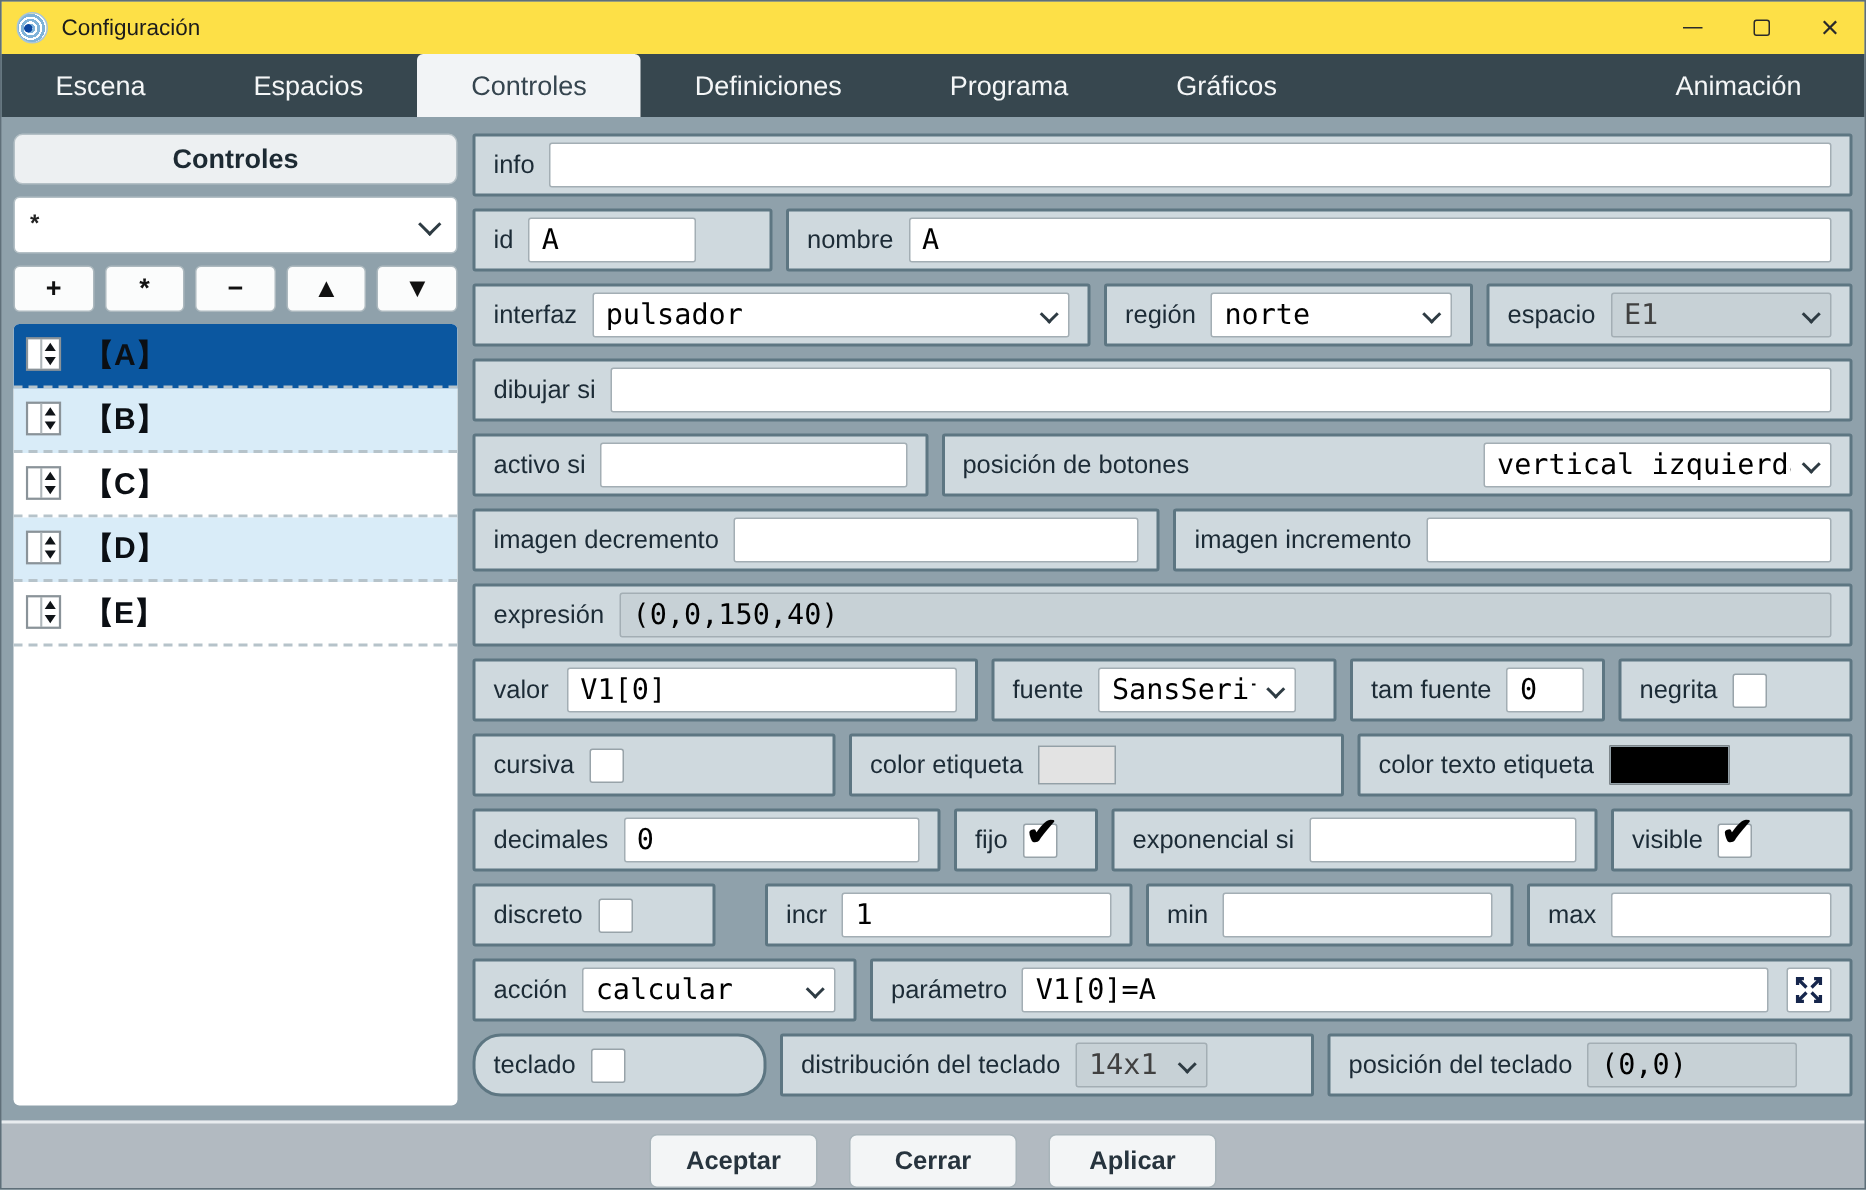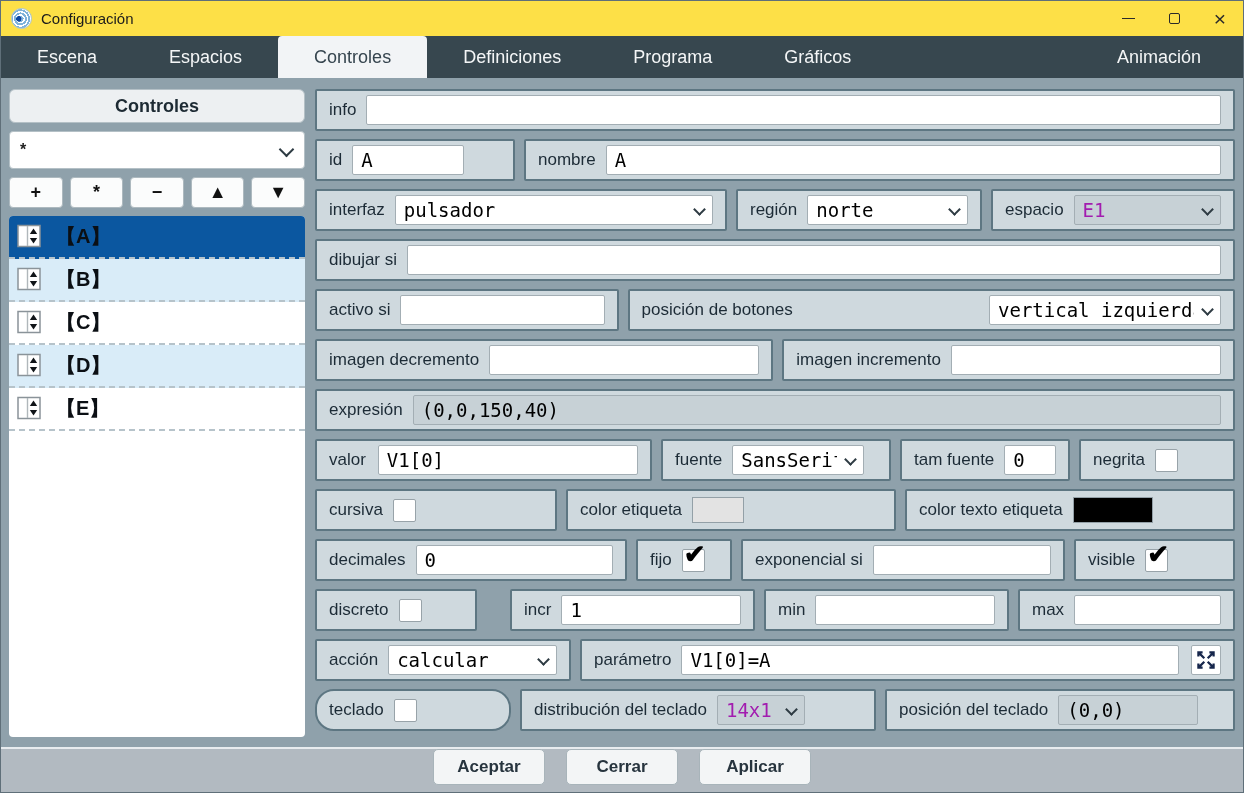--- a/index.html
+++ b/index.html
@@ -58,30 +58,30 @@
     font-family:"DejaVu Sans Mono",monospace;font-size:19px;color:#000;padding:0 8px;
     display:flex;align-items:center;overflow:hidden;white-space:nowrap;min-width:0;}
   .grow{flex:1 1 auto;}
   .inp.dis{background:#c7d1d6;}
   .select{height:30px;border:1px solid #a3aeb4;border-radius:2px;background:#fff;position:relative;
     display:flex;align-items:center;padding:0 26px 0 8px;overflow:hidden;min-width:0;}
   .select .val{font-family:"DejaVu Sans Mono",monospace;font-size:19px;color:#000;
     white-space:nowrap;overflow:hidden;display:block;}
   .select .chev{position:absolute;right:8px;top:9px;}
   .select.dis{background:#c7d1d6;}
-  .select.dis .val{color:#a21caf;}
+  .select.dis .val{color:#404040;}
   .cb{width:23px;height:23px;background:#fff;border:1px solid #98a3a9;border-radius:2px;
     position:relative;flex:0 0 auto;}
   .cb .mk{position:absolute;left:1px;top:-9px;font-size:26px;font-weight:700;color:#000;line-height:1;}
   .sw{height:26px;border:1px solid #93a0a7;flex:0 0 auto;}
   .expand-btn{width:30px;height:30px;background:#fff;border:1px solid #a3aeb4;border-radius:2px;
     display:flex;align-items:center;justify-content:center;flex:0 0 auto;margin-left:2px;}
   
   .footer{flex:0 0 45px;background:#b2bac1;border-top:2px solid #e8ecef;
-    display:flex;align-items:flex-start;justify-content:center;gap:21px;}
+    display:flex;align-items:flex-end;justify-content:center;gap:21px;}
   .fbtn{min-width:112px;height:36px;background:#f3f5f6;border:1px solid #a8b4ba;border-radius:5px;
     display:flex;align-items:center;justify-content:center;font-size:17px;font-weight:600;color:#27343e;cursor:default;}
 </style>
 </head>
 <body>
 
 <div class="window">
 
   <div class="titlebar">
     <span class="logo"></span>

